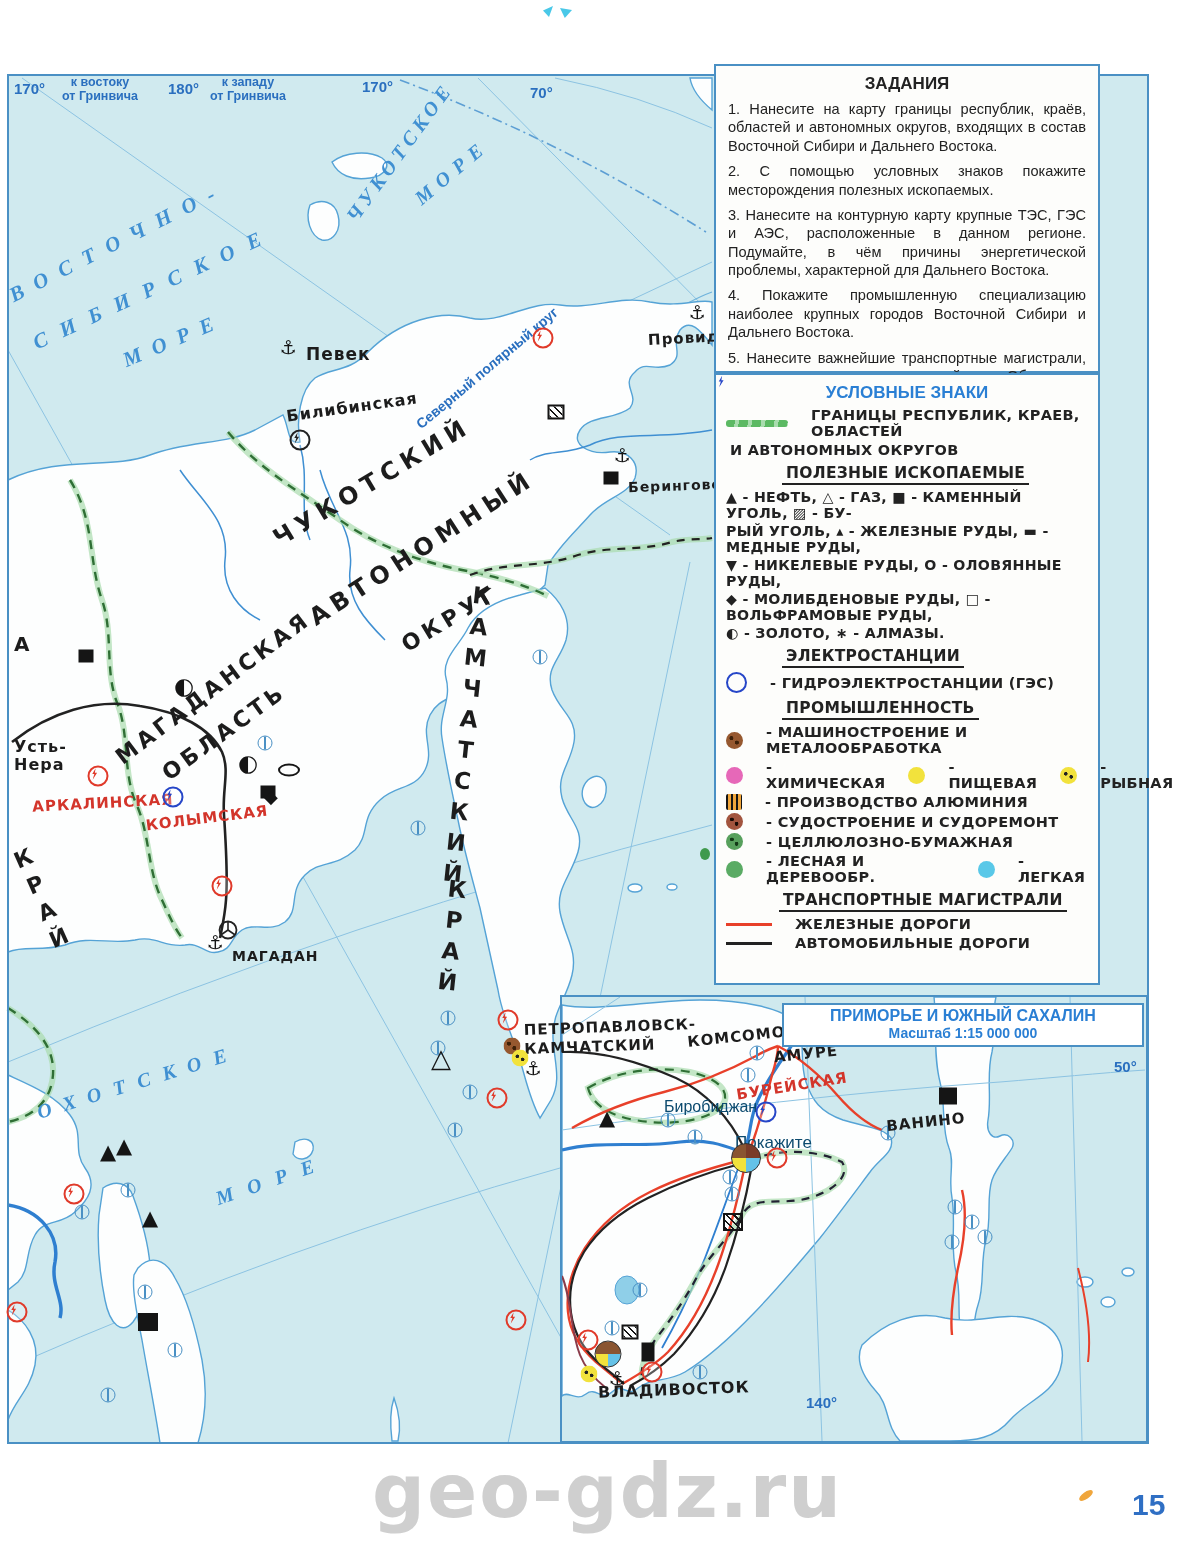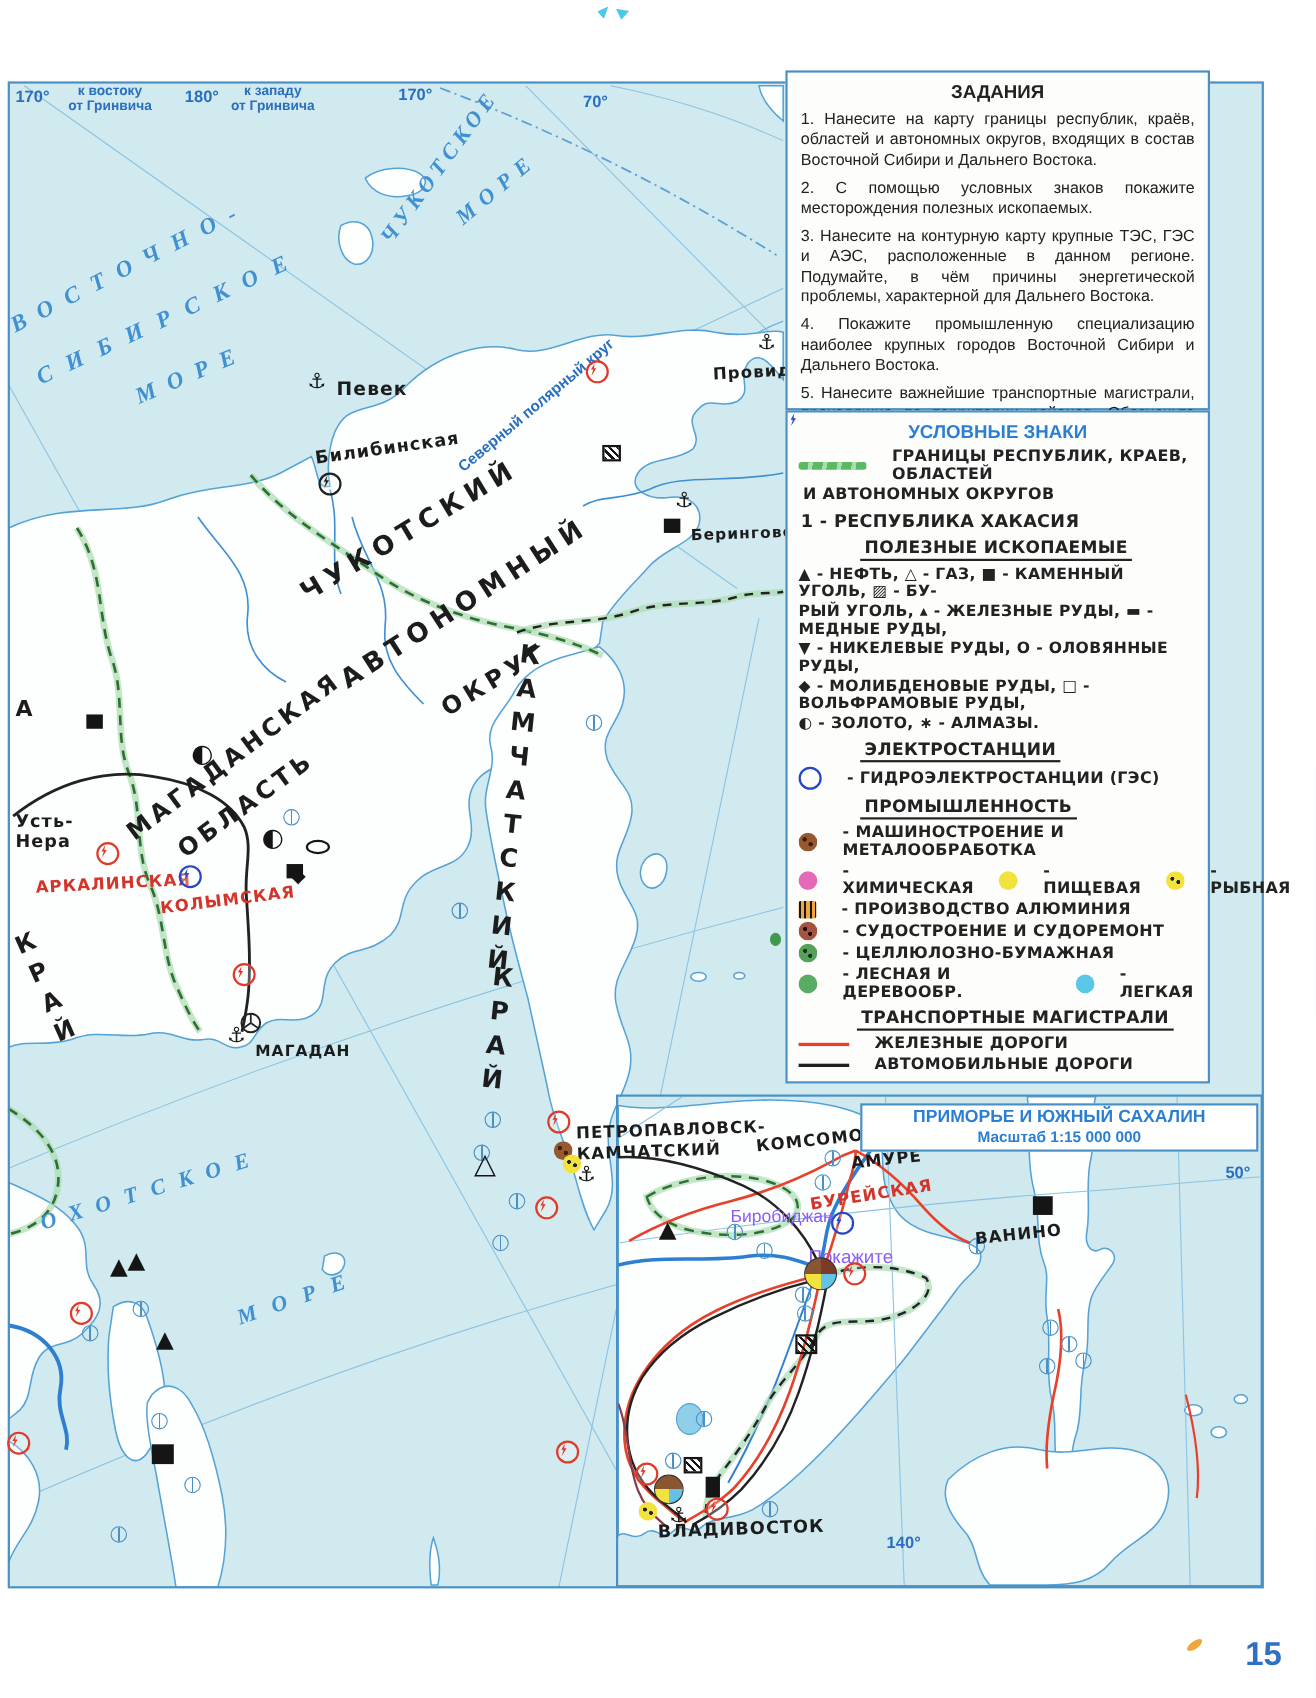--- a/index.html
+++ b/index.html
@@ -6,21 +6,21 @@
   .page{position:relative;width:1196px;height:1544px;background:#ffffff;overflow:hidden;
         font-family:"Liberation Sans",sans-serif;}
   svg{position:absolute;left:0;top:0;z-index:0;}
   .abs{position:absolute;}
   .ctr{transform:translate(-50%,-50%);}
   
   .hand{font-family:"DejaVu Sans",sans-serif;font-weight:700;color:#1c1c1c;letter-spacing:1px;white-space:pre-line;z-index:6;}
   .handred{color:#d3352b;}
   .sea-label{font-family:"Liberation Serif",serif;font-style:italic;font-weight:700;color:#4090d2;z-index:3;white-space:nowrap;}
   .blue-print{font-family:"Liberation Sans",sans-serif;font-weight:700;color:#2a6fbf;z-index:4;white-space:pre-line;text-align:center;}
-  .print-black{font-family:"Liberation Sans",sans-serif;color:#8b5cf6;z-index:6;font-weight:400;}
+  .print-black{font-family:"Liberation Sans",sans-serif;color:#0c4a6e;z-index:6;font-weight:400;}
   .vert{writing-mode:vertical-rl;text-orientation:upright;}
   
   .panel{position:absolute;left:714px;width:386px;background:#fdfdfb;border:2px solid #4a90c4;box-sizing:border-box;z-index:8;}
   .tasks-panel{top:64px;height:309px;padding:6px 12px 4px 12px;}
   .tasks-title{text-align:center;font-weight:700;font-size:17px;color:#222;margin:2px 0 6px 0;}
   .task{font-size:14.6px;line-height:1.26;color:#222;text-align:justify;margin:0 0 7px 0;}
   .legend-panel{top:373px;height:612px;padding:6px 10px;}
   .l-title{text-align:center;font-weight:700;font-size:17px;color:#2a7fd4;margin:2px 0 4px 0;}
   .l-hand{font-family:"DejaVu Sans",sans-serif;font-weight:700;color:#222;font-size:14.5px;letter-spacing:.3px;}
   .l-row{display:flex;align-items:center;gap:23px;margin:3px 0;flex-wrap:nowrap;}
@@ -193,21 +193,20 @@
   <p class="task">5. Нанесите важнейшие транспортные магистрали, проходящие по территории районов. Обозначьте порты Северного морского пути.</p>
 </div>
 
 <div class="panel legend-panel">
   <div class="l-title">УСЛОВНЫЕ ЗНАКИ</div>
   <div class="l-row l-hand">
     <span class="green-swatch"></span>
     <span>ГРАНИЦЫ РЕСПУБЛИК, КРАЕВ, ОБЛАСТЕЙ</span>
   </div>
   <div class="l-hand" style="margin-left:4px;">И АВТОНОМНЫХ ОКРУГОВ</div>
-  <div class="l-hand" style="margin:6px 0 0 2px;font-size:16px;">1 - РЕСПУБЛИКА ХАКАСИЯ</div>
   <div class="l-sub l-hand">ПОЛЕЗНЫЕ ИСКОПАЕМЫЕ</div>
   <div class="l-min l-hand">▲ - НЕФТЬ,  △ - ГАЗ,  ■ - КАМЕННЫЙ УГОЛЬ,  ▨ - БУ-</div>
   <div class="l-min l-hand">РЫЙ УГОЛЬ,  ▴ - ЖЕЛЕЗНЫЕ РУДЫ,  ▬ - МЕДНЫЕ РУДЫ,</div>
   <div class="l-min l-hand">▼ - НИКЕЛЕВЫЕ РУДЫ,  О - ОЛОВЯННЫЕ РУДЫ,</div>
   <div class="l-min l-hand">◆ - МОЛИБДЕНОВЫЕ РУДЫ,  □ - ВОЛЬФРАМОВЫЕ РУДЫ,</div>
   <div class="l-min l-hand">◐ - ЗОЛОТО,  ∗ - АЛМАЗЫ.</div>
   <div class="l-sub l-hand">ЭЛЕКТРОСТАНЦИИ</div>
   <div class="l-row l-hand">
     <span class="ges sym-inline" style="position:static;display:inline-flex;">
           <svg class="bolt" viewBox="0 0 10 14">
@@ -446,15 +445,16 @@
 <span class="sym punson ctr" style="left:952px;top:1242px;"></span>
 <span class="sym punson ctr" style="left:640px;top:1290px;"></span>
 <span class="sym punson ctr" style="left:612px;top:1328px;"></span>
 <span class="sym punson ctr" style="left:700px;top:1372px;"></span>
 
 <span class="green-blob" style="left:700px;top:848px;"></span>
 <span class="scan-mark" style="left:543px;top:6px;width:10px;height:11px;clip-path:polygon(0 40%,100% 0,60% 100%);"></span>
 <span class="scan-mark" style="left:560px;top:8px;width:12px;height:10px;clip-path:polygon(0 0,100% 20%,40% 100%);"></span>
 <span class="orange-fleck"></span>
 
+<div class="watermark">geo-gdz.ru</div>
 <div class="pagenum">15</div>
 
 </div>
 
 </body></html>

